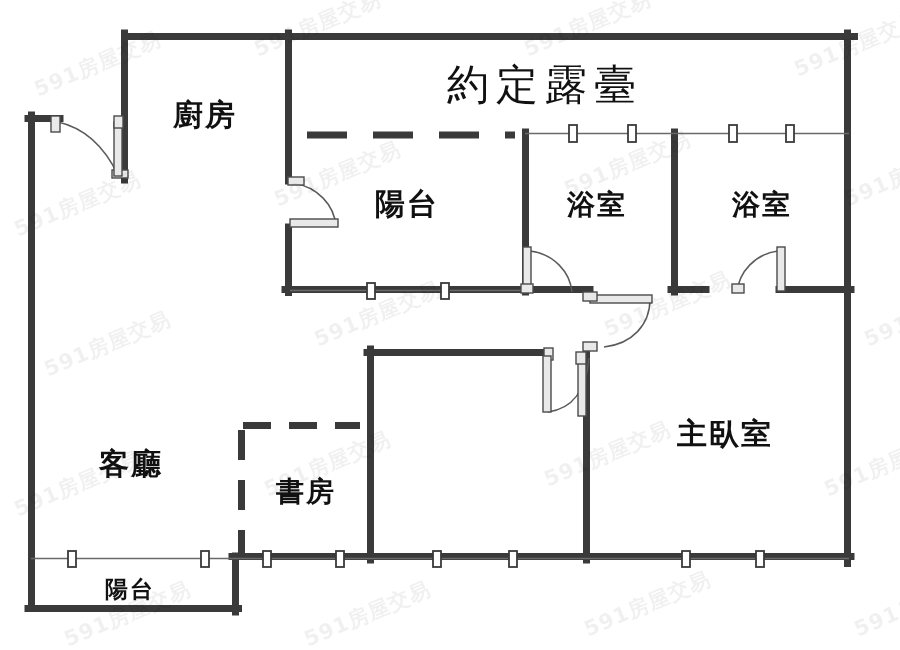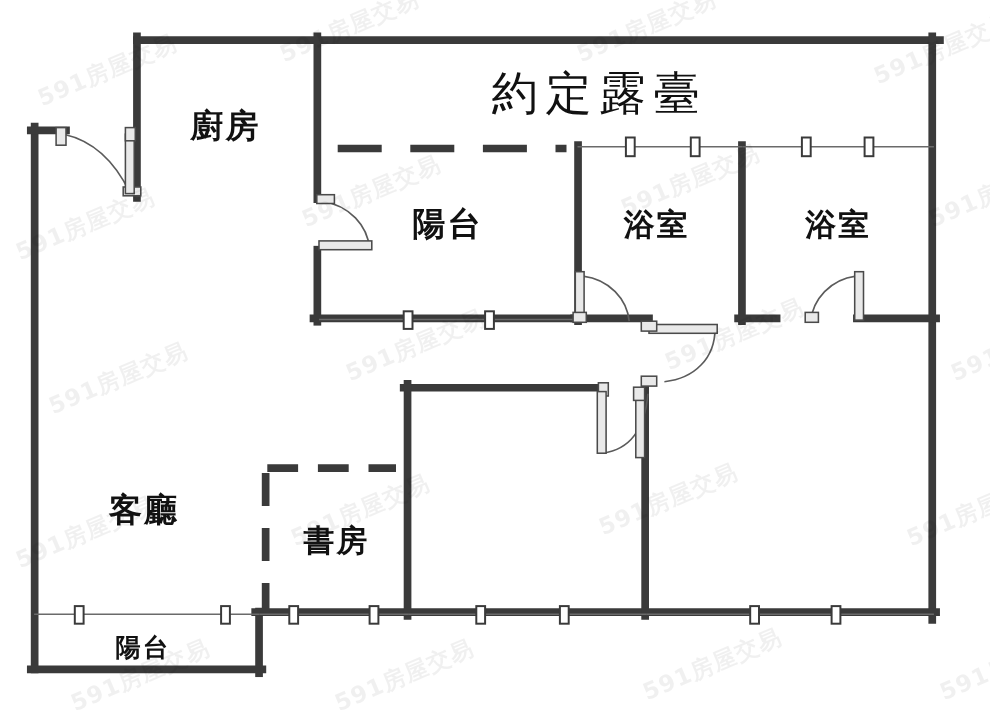--- a/index.html
+++ b/index.html
@@ -222,16 +222,17 @@
 
   <div class="room-label label-md" style="left:597px; top:205px;">浴室</div>
 
   <div class="room-label label-md" style="left:762px; top:205px;">浴室</div>
 
   <div class="room-label label-lg" style="left:131px; top:464px;">客廳</div>
 
   <div class="room-label label-md" style="left:306px; top:492px;">書房</div>
 
 
+  <div class="room-label label-lg" style="left:725px; top:434px;">主臥室</div>
 
   <div class="room-label label-sm" style="left:130px; top:589px;">陽台</div>
 
 </div>
 
 </body></html>

